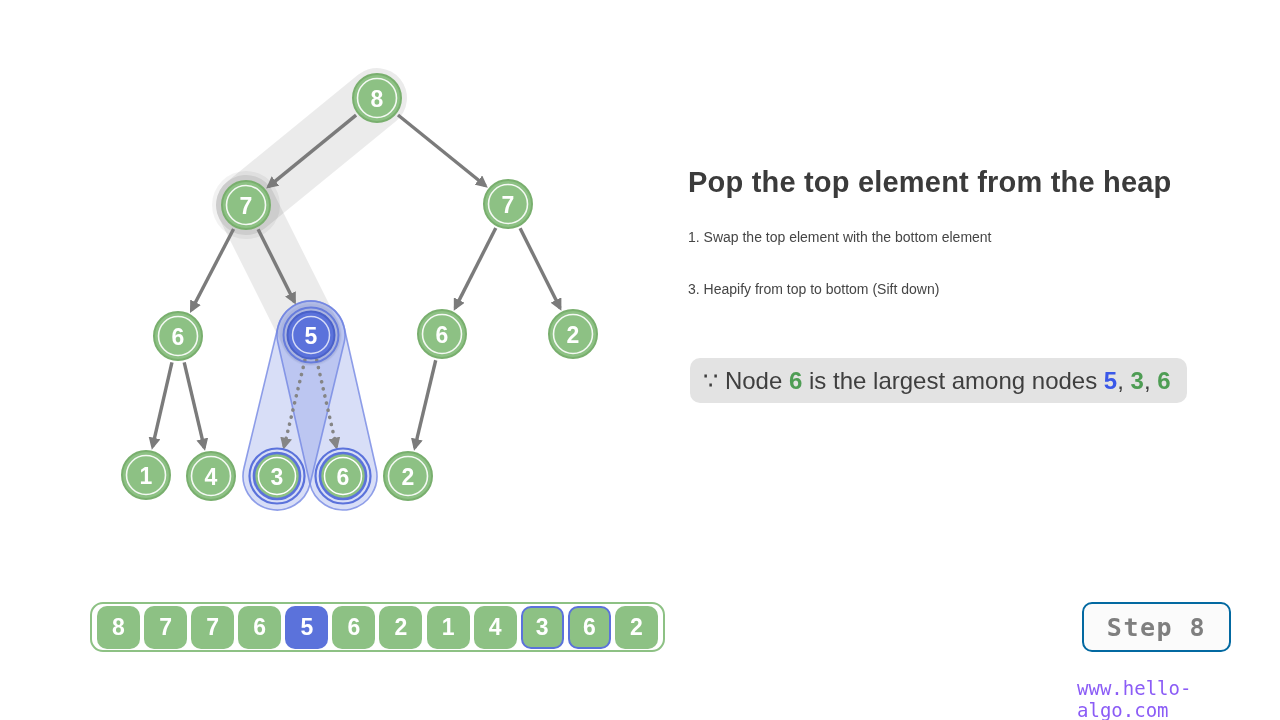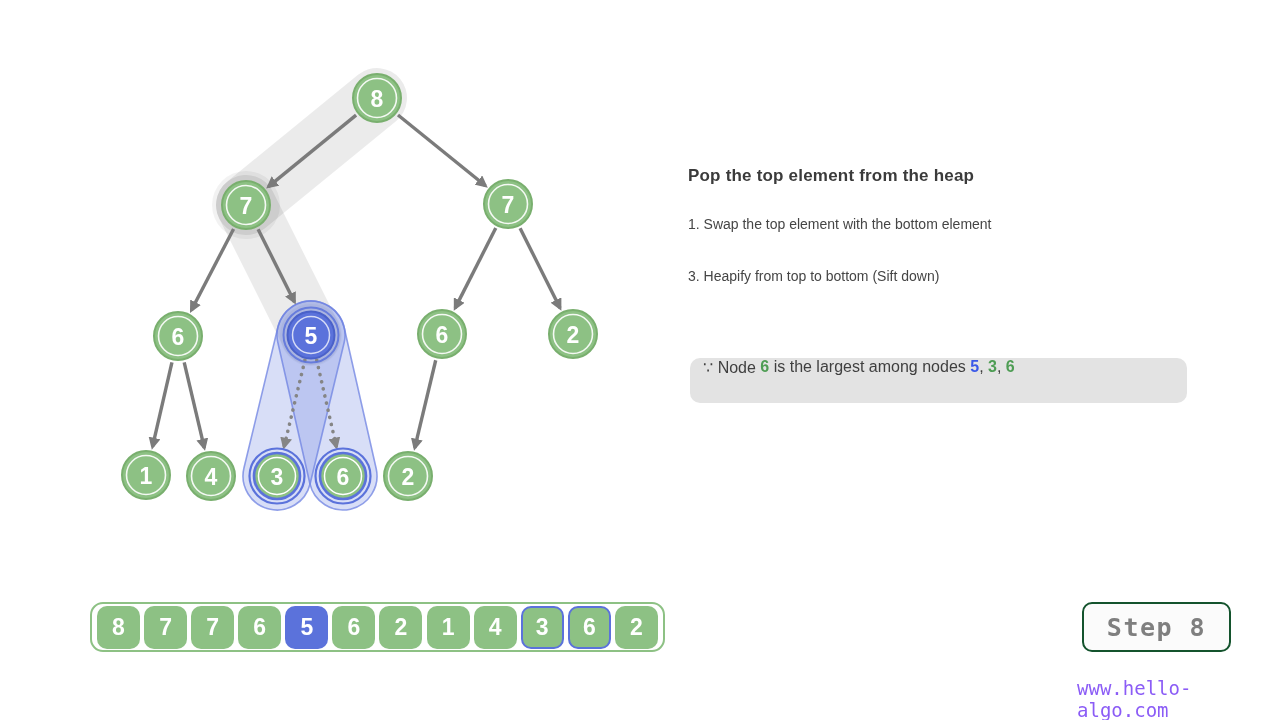--- a/index.html
+++ b/index.html
@@ -4,29 +4,29 @@
 <style>
   html,body{margin:0;padding:0;}
   body{
     width:1280px;height:720px;position:relative;background:#ffffff;
     font-family:"Liberation Sans",sans-serif;overflow:hidden;
   }
   #tree-svg{position:absolute;left:0;top:0;}
   
   .panel{position:absolute;left:688px;top:166px;width:540px;}
   .panel h1{
-    margin:0 0 26px 0;font-size:17px;font-weight:700;color:#3b3b3b;letter-spacing:0.2px;
+    margin:0 0 26px 0;font-size:29px;font-weight:700;color:#3b3b3b;letter-spacing:0.2px;
   }
   .panel p.step{
     margin:0 0 28px 0;font-size:14px;font-weight:400;color:#454545;line-height:24px;
   }
   .note{
     position:absolute;left:690px;top:358px;width:497px;height:45px;
-    background:#e3e3e3;border-radius:10px;display:flex;align-items:flex-start;
-    padding-left:13px;box-sizing:border-box;font-size:16px;color:#3f3f3f;
+    background:#e3e3e3;border-radius:10px;display:flex;align-items:center;
+    padding-left:13px;box-sizing:border-box;font-size:24px;color:#3f3f3f;
     white-space:pre;
   }
   .note .seg{white-space:pre;}
   .note .b{font-weight:700;}
   
   .array{
     position:absolute;left:90px;top:602px;width:575px;height:50px;
     border:2px solid #8DC184;border-radius:13px;box-sizing:border-box;
     display:flex;align-items:center;justify-content:space-between;
     padding:0 5px;background:#ffffff;
@@ -34,21 +34,21 @@
   .cell{
     width:43px;height:43px;border-radius:10px;box-sizing:border-box;
     background:#8DC184;color:#ffffff;font-size:23px;font-weight:700;
     display:flex;align-items:center;justify-content:center;flex:none;
   }
   .cell.blue{background:#5B72DB;}
   .cell.ring{border:2.5px solid #5B72DB;}
   
   .step-btn{
     position:absolute;left:1082px;top:602px;width:149px;height:50px;
-    border:2px solid #14532d;border-radius:10px;background:#fbfbfb;box-sizing:border-box;
+    border:2px solid #0369a1;border-radius:10px;background:#fbfbfb;box-sizing:border-box;
     display:flex;align-items:center;justify-content:center;
     font-family:"DejaVu Sans Mono",monospace;font-size:25px;font-weight:700;
     letter-spacing:1.5px;color:#7f7f7f;cursor:pointer;
   }
   .footer{
     position:absolute;left:1077px;top:677px;width:160px;
     font-family:"DejaVu Sans Mono",monospace;font-size:19px;color:#8b5cf6;
   }
 </style>
 </head>

